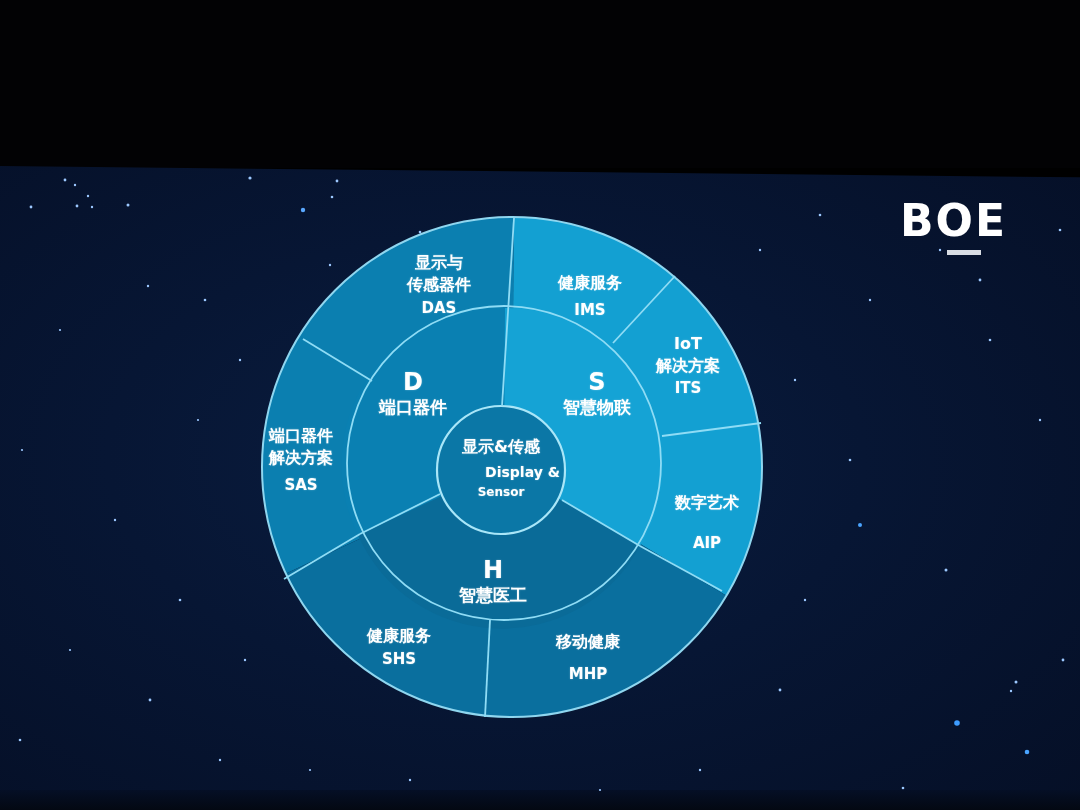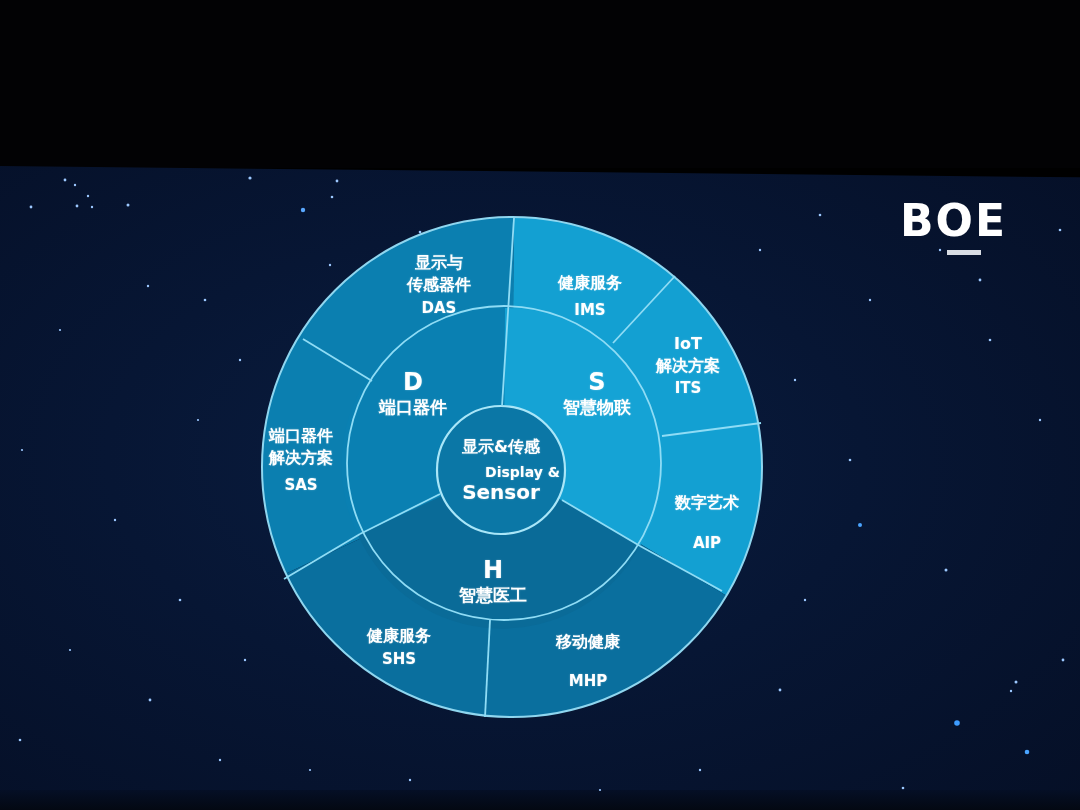--- a/index.html
+++ b/index.html
@@ -135,21 +135,21 @@
 </svg>
 
 <div class="logo">
   <span>BOE</span>
   <span class="o-under"></span>
 </div>
 
 <div class="lbl" style="left:501px; top:436px;">
   <span class="zh">显示&amp;传感</span>
   <span class="en" style="font-size:14px;line-height:20px;margin-top:4px;margin-left:43px;">Display &amp;</span>
-  <span class="en" style="font-size:20px;line-height:20px;">Sensor</span>
+  <span class="en" style="font-size:12px;line-height:20px;">Sensor</span>
 </div>
 
 <div class="lbl" style="left:413px; top:368px;">
   <span class="big">D</span>
   <span class="zh2">端口器件</span>
 </div>
 <div class="lbl" style="left:597px; top:368px;">
   <span class="big">S</span>
   <span class="zh2">智慧物联</span>
 </div>
@@ -180,14 +180,14 @@
 <div class="lbl" style="left:707px; top:492px;">
   <span class="zh">数字艺术</span>
   <span class="en" style="margin-top:17px;">AIP</span>
 </div>
 <div class="lbl" style="left:399px; top:625px;">
   <span class="zh">健康服务</span>
   <span class="en" style="">SHS</span>
 </div>
 <div class="lbl" style="left:588px; top:631px;">
   <span class="zh">移动健康</span>
-  <span class="en" style="margin-top:16px;">MHP</span>
+  <span class="en" style="margin-top:9px;">MHP</span>
 </div>
 
 </body></html>

